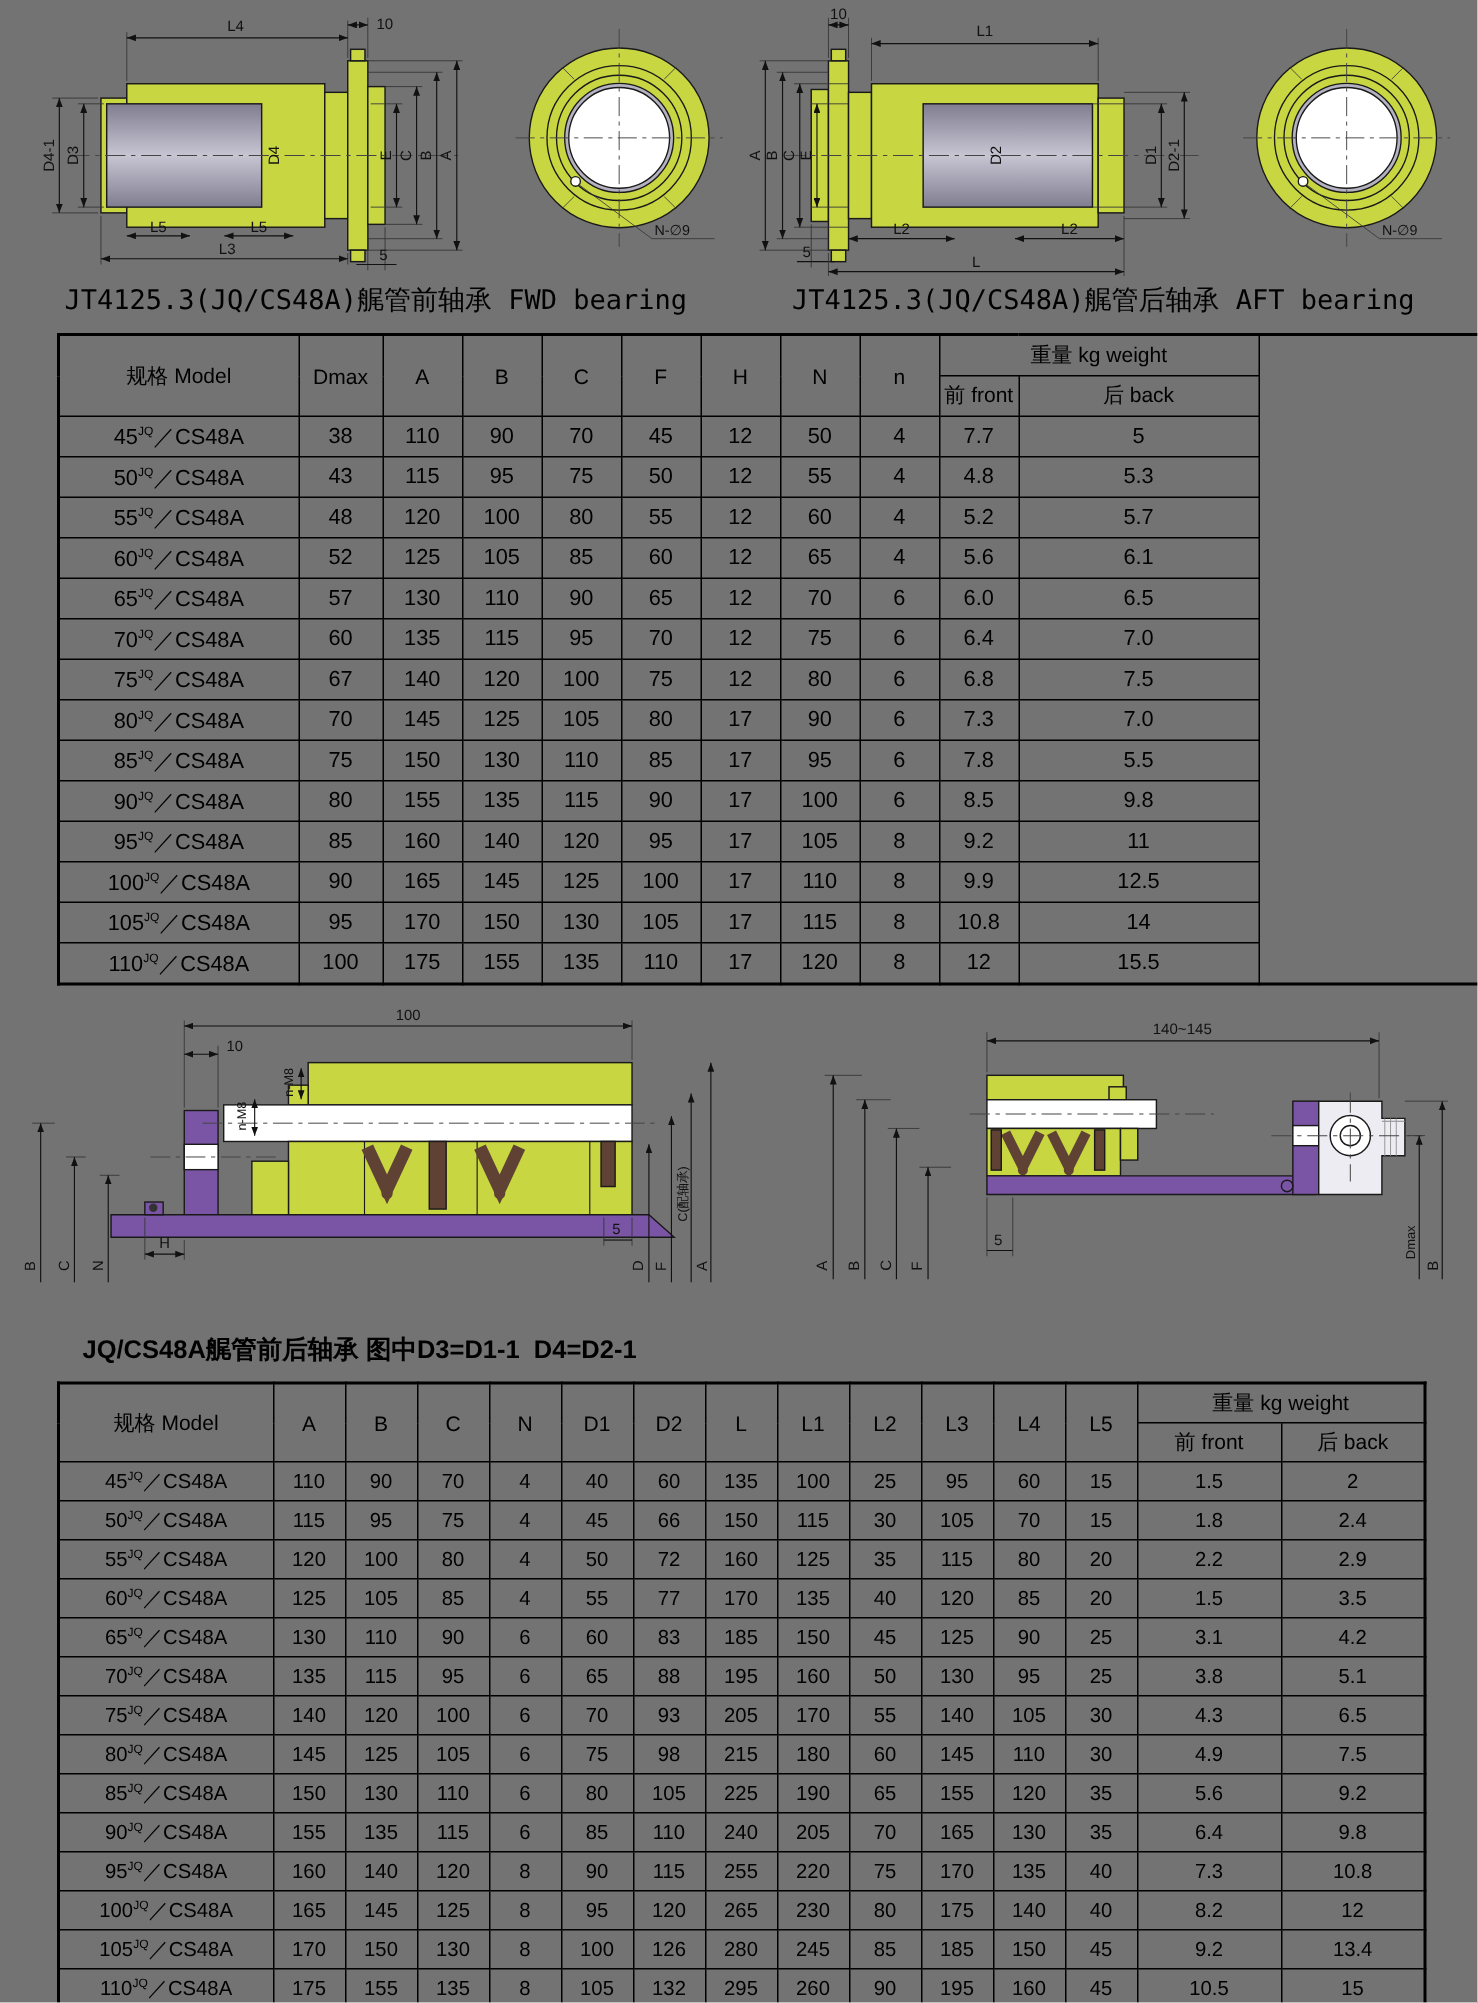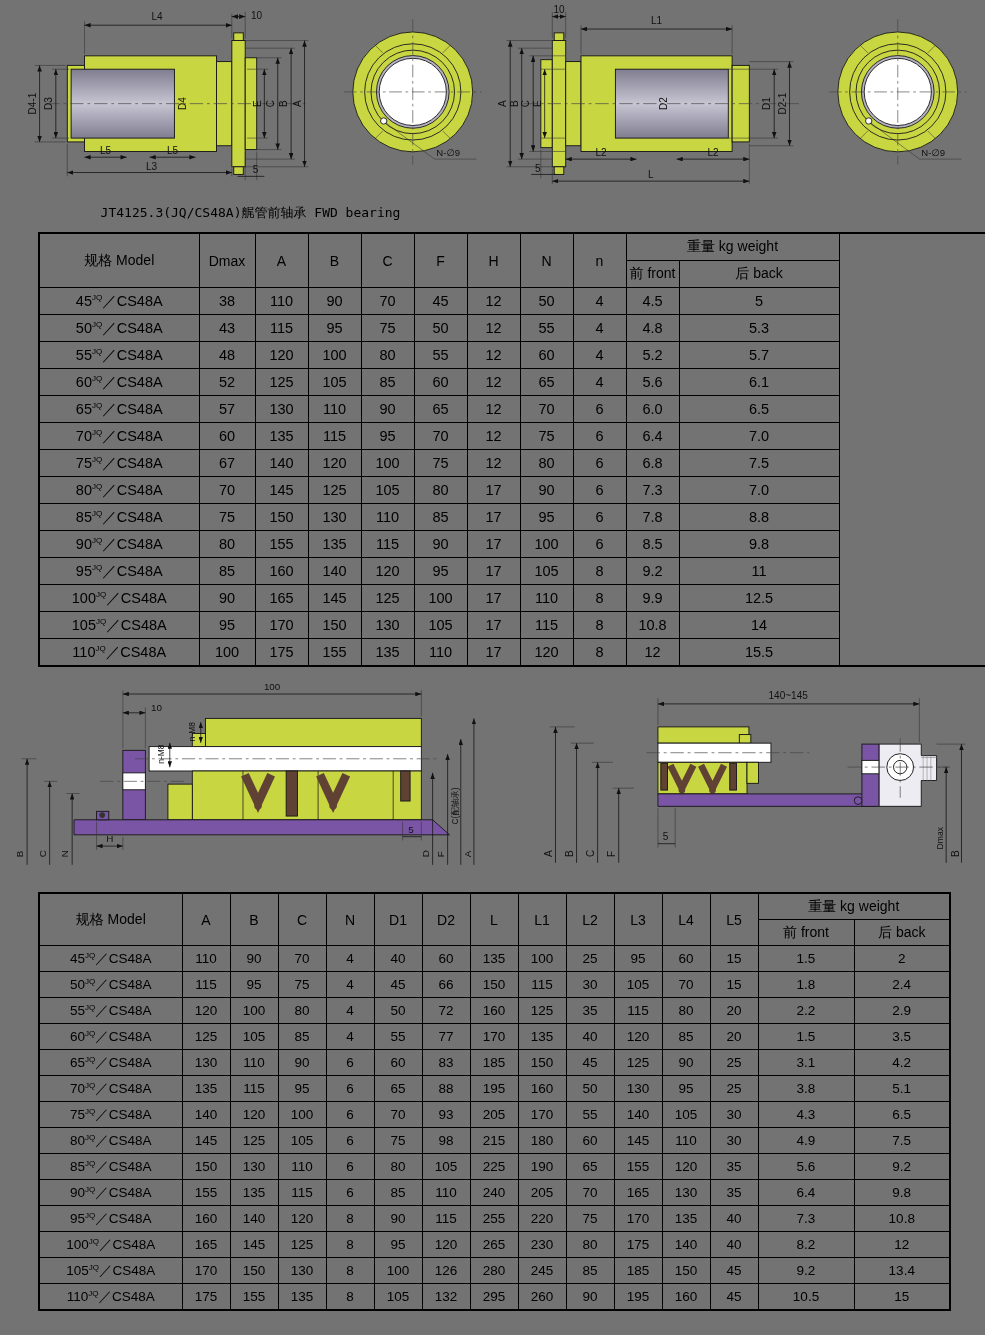--- a/index.html
+++ b/index.html
@@ -1,21 +1,21 @@
 <!DOCTYPE html>
 <html><head>
 <meta charset="utf-8">
 <style>
   html,body{margin:0;padding:0;background:#fff;}
   .page{width:985px;height:1335px;background:#737373;color:#000;
         font-family:"Liberation Sans",sans-serif;overflow:hidden;}
   .figrow{display:flex;justify-content:space-between;padding:4px 8px 0 8px;}
   .figgroup{display:flex;flex-direction:column;align-items:center;}
   .figs{display:flex;align-items:center;}
-  .caption{font-family:"DejaVu Sans Mono",monospace;font-size:13px;margin-top:16px;white-space:pre;}
+  .caption{font-family:"DejaVu Sans Mono",monospace;font-size:18px;margin-top:0;white-space:pre;}
   table{border-collapse:collapse;table-layout:fixed;margin:10px 0 0 38px;border:2px solid #000;}
   #t1{width:910px;}
   #t2{width:910px;}
   th,td{border:1px solid #000;text-align:center;font-weight:normal;padding:0 1px;overflow:hidden;}
   #t1 th,#t1 td{height:26px;font-size:14.5px;}
   #t2 th,#t2 td{height:25px;font-size:13.5px;}
   td.model,#t1 th,#t2 th{font-size:14px;}
   sup{font-size:8px;}
   .note{margin:16px 0 2px 55px;font-size:17px;font-weight:bold;white-space:pre;}
   svg text{font-family:"Liberation Sans",sans-serif;font-size:10.5px;fill:#111;}
@@ -209,20 +209,21 @@
           <line class="ext" x1="115" y1="45" x2="124" y2="36"></line>
             <line class="ext" x1="40" y1="36" x2="49" y2="45"></line>
           <line class="ext" x1="115" y1="131" x2="124" y2="140"></line>
             <line class="ext" x1="40" y1="140" x2="49" y2="131"></line>
           <circle class="part" cx="50" cy="120" r="3.5" fill="#fff"></circle>
           <line class="ext" x1="52" y1="122" x2="106" y2="162"></line>
           <line class="ext" x1="106" y1="162" x2="152" y2="162"></line>
           <text x="108" y="159">N-∅9</text>
         </svg>
       </div>
+      <div class="caption">JT4125.3(JQ/CS48A)艉管后轴承 AFT bearing</div>
     </div>
   </div>
 
   <table id="t1">
     <colgroup>
       <col style="width:160px">
         <col style="width:56px">
         <col style="width:53px">
         <col style="width:53px">
         <col style="width:53px">
@@ -256,21 +257,21 @@
         <tr>
           <td class="model"><span>45</span><sup>JQ</sup><span>／CS48A</span></td>
           <td>38</td>
           <td>110</td>
           <td>90</td>
           <td>70</td>
           <td>45</td>
           <td>12</td>
           <td>50</td>
           <td>4</td>
-          <td>4.5</td>
+          <td>7.7</td>
           <td>5</td>
         </tr>
         <tr>
           <td class="model"><span>50</span><sup>JQ</sup><span>／CS48A</span></td>
           <td>43</td>
           <td>115</td>
           <td>95</td>
           <td>75</td>
           <td>50</td>
           <td>12</td>
@@ -361,21 +362,21 @@
           <td class="model"><span>85</span><sup>JQ</sup><span>／CS48A</span></td>
           <td>75</td>
           <td>150</td>
           <td>130</td>
           <td>110</td>
           <td>85</td>
           <td>17</td>
           <td>95</td>
           <td>6</td>
           <td>7.8</td>
-          <td>8.8</td>
+          <td>5.5</td>
         </tr>
         <tr>
           <td class="model"><span>90</span><sup>JQ</sup><span>／CS48A</span></td>
           <td>80</td>
           <td>155</td>
           <td>135</td>
           <td>115</td>
           <td>90</td>
           <td>17</td>
           <td>100</td>
@@ -578,20 +579,21 @@
         <line class="ext" x1="440" y1="92" x2="452" y2="92"></line>
         <line class="dim" x1="448" y1="92" x2="448" y2="192" marker-start="url(#ar6)"></line>
         <text transform="rotate(-90,445,178)" x="445" y="178" class="small">Dmax</text>
         <line class="ext" x1="438" y1="68" x2="468" y2="68"></line>
         <line class="dim" x1="464" y1="68" x2="464" y2="192" marker-start="url(#ar6)"></line>
         <text transform="rotate(-90,461,186)" x="461" y="186">B</text>
       </svg>
     </div>
   </div>
 
+  <div class="note">JQ/CS48A艉管前后轴承 图中D3=D1-1  D4=D2-1</div>
 
   <table id="t2">
     <colgroup>
       <col style="width:143px">
       <col style="width:48px">
         <col style="width:48px">
         <col style="width:48px">
         <col style="width:48px">
       <col style="width:48px">
         <col style="width:48px">

